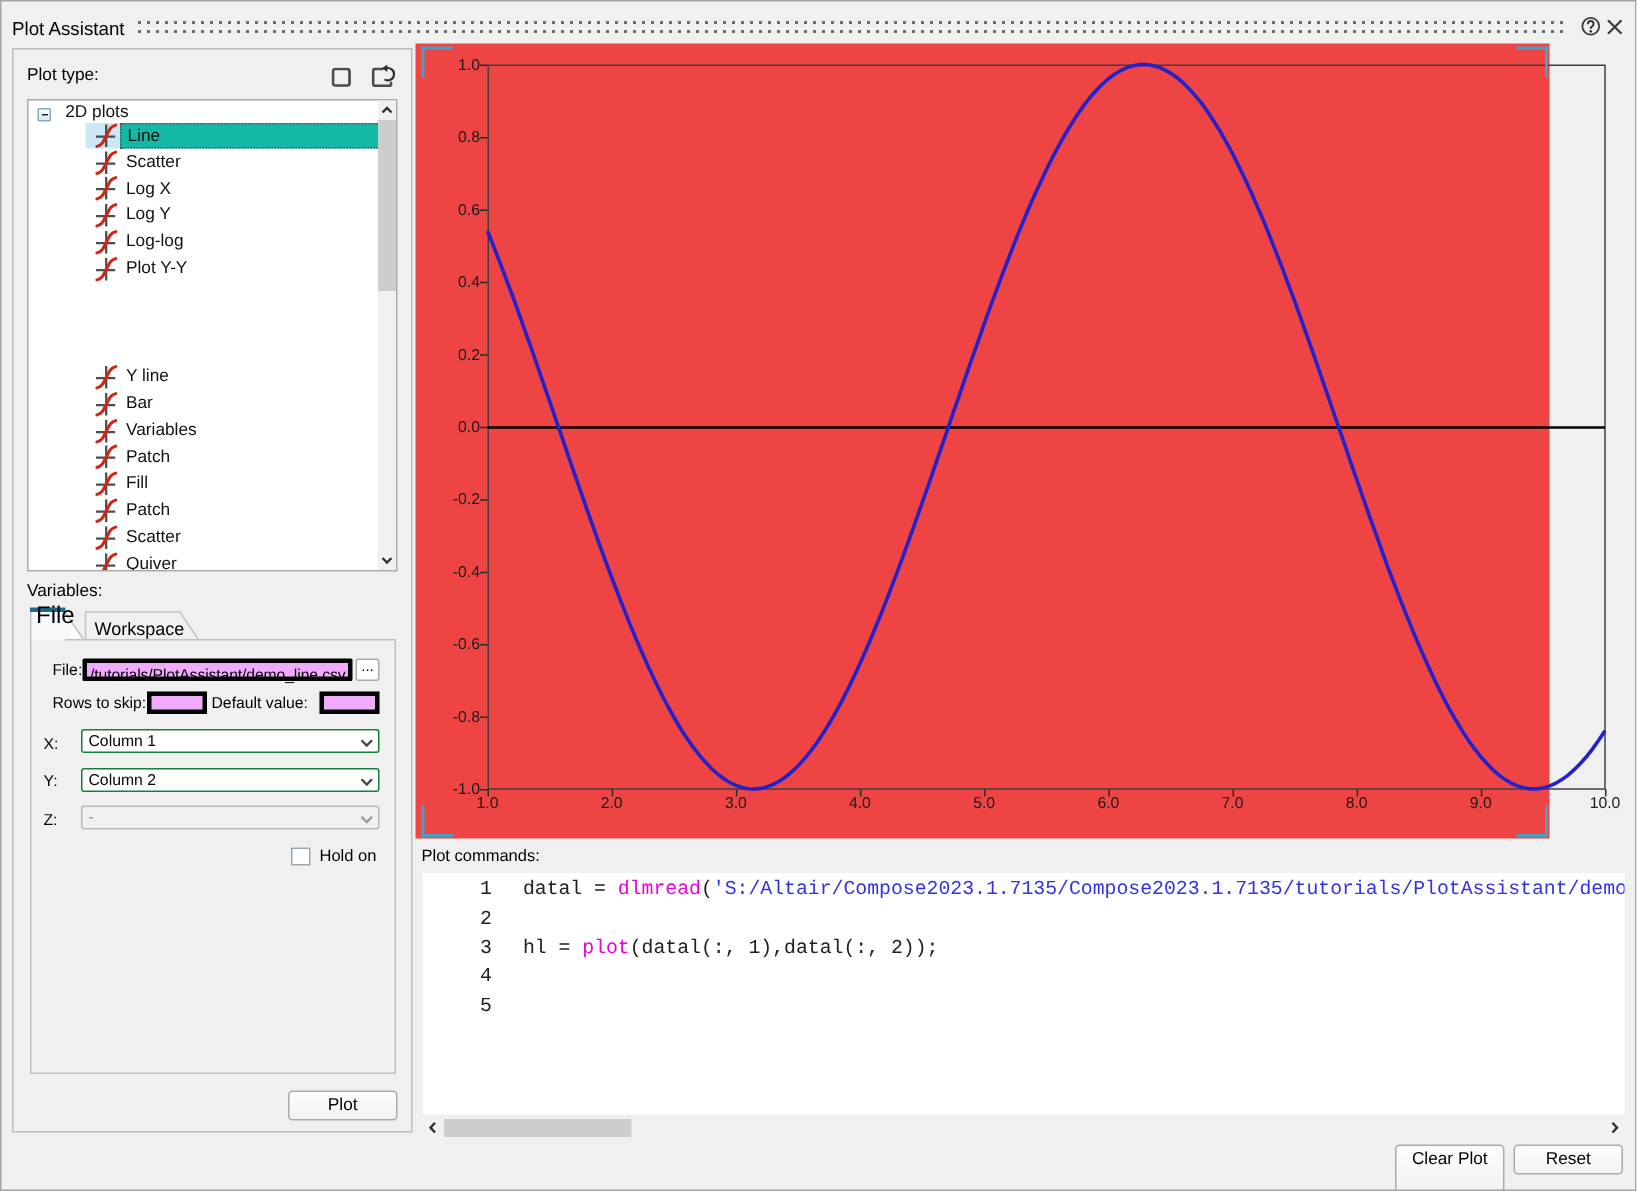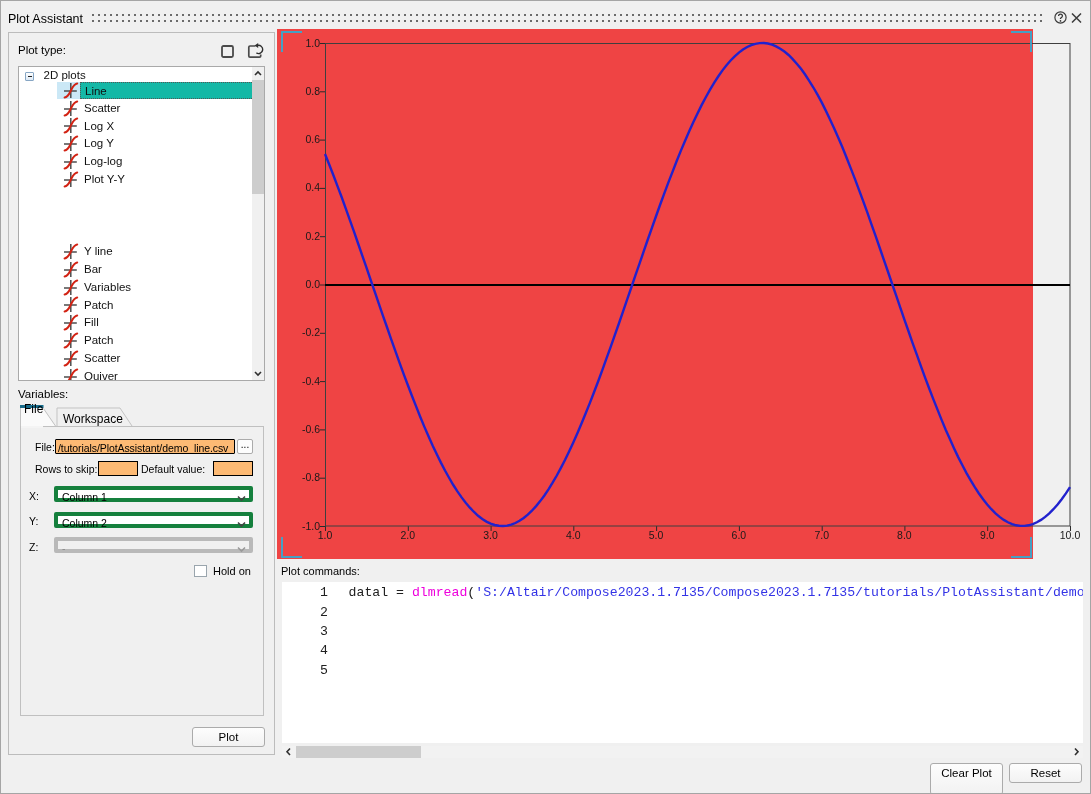--- a/index.html
+++ b/index.html
@@ -23,32 +23,32 @@
 #minus{position:absolute;left:6px;top:3.5px;width:9px;height:9px;border:1px solid #87a6c4;background:linear-gradient(#fff,#dcE9f5);border-radius:1px}
 #minus:before{content:"";position:absolute;left:1.5px;top:3px;width:4px;height:1px;background:#222}
 #lbl2d{position:absolute;left:24.5px;top:1px}
 
 #tsb{position:absolute;right:0;top:0;width:12px;height:313px;background:#f0f0f0}
 .sbarrow{position:absolute;left:0;width:12px;height:13px;background:#f0f0f0;color:#303030;text-align:center}
 #tsb .thumb{position:absolute;left:0;top:13px;width:12px;height:114px;background:#cdcdcd}
 
 #varlbl{position:absolute;left:18px;top:388px;font-size:11.5px}
 #tabsvg{position:absolute;left:20px;top:403px}
-#tabfiletxt{position:absolute;left:24px;top:402px;font-size:12px}
+#tabfiletxt{position:absolute;left:24px;top:402px;font-size:16px}
 #tabwstxt{position:absolute;left:63px;top:411.5px;font-size:12px}
 #pane{position:absolute;left:20px;top:426px;width:244px;height:290px;border:1px solid #c0c0c0;background:#f0f0f0}
 
 .flbl{position:absolute;font-size:10.5px;color:#000}
-.inp{position:absolute;background:#fdba74;border:1px solid #000000;font-size:10.5px;color:#000}
+.inp{position:absolute;background:#f0abfc;border:3px solid #000000;font-size:10.5px;color:#000}
 #fileinp{left:55px;top:439px;width:180px;height:15px;border-radius:1px}
 #fileinp span{position:absolute;left:2px;top:1.5px;white-space:nowrap;letter-spacing:-0.08px}
 #dots3{position:absolute;left:237px;top:439px;width:16px;height:15px;background:#fdfdfd;border:1px solid #ababab;border-radius:2px;font-size:10px;text-align:center;line-height:9px}
 #rowsinp{left:98px;top:461px;width:40px;height:15px}
 #definp{left:213px;top:461px;width:40px;height:15px}
-.combo{position:absolute;left:54px;width:199px;height:16px;background:#fff;border:4px solid #15803d;border-radius:2px;font-size:10.5px}
+.combo{position:absolute;left:54px;width:199px;height:16px;background:#fff;border:1px solid #15803d;border-radius:2px;font-size:10.5px}
 .combo .ctext{position:absolute;left:4px;top:1.2px}
 .combo svg{position:absolute;right:3px;top:5px}
 #comboz{background:#f0f0f0;border-color:#b9b9b9;color:#8a8a8a}
 
 #holdbox{position:absolute;left:194px;top:565px;width:13px;height:12px;background:#fff;border:1px solid #9aa5ad}
 #holdlbl{position:absolute;left:213px;top:565px;font-size:11px}
 
 .btn{position:absolute;background:linear-gradient(#fdfdfd,#f2f2f2);border:1px solid #ababab;border-radius:3px;font-size:11.5px;text-align:center;color:#000}
 #plotbtn{left:192px;top:727px;width:73px;height:20px;line-height:18px}
 
@@ -340,21 +340,21 @@
 </svg>
 <div class="corner" style="left:4px;top:2px;border-left:2px solid #45a0c4;border-top:2px solid #45a0c4"></div>
 <div class="corner" style="right:1px;top:2px;border-right:2px solid #45a0c4;border-top:2px solid #45a0c4"></div>
 <div class="corner" style="left:4px;bottom:1px;border-left:2px solid #45a0c4;border-bottom:2px solid #45a0c4"></div>
 <div class="corner" style="right:1px;bottom:1px;border-right:2px solid #45a0c4;border-bottom:2px solid #45a0c4"></div>
 </div>
 <div id="pclbl">Plot commands:</div>
 <div id="code">
 <span class="ln" style="top:1.2px">1</span><span class="cd" style="top:1.2px">datal = <span class="kw">dlmread</span>(<span class="str">'S:/Altair/Compose2023.1.7135/Compose2023.1.7135/tutorials/PlotAssistant/demo_l</span></span>
 <span class="ln" style="top:20.6px">2</span>
-<span class="ln" style="top:40px">3</span>
+<span class="ln" style="top:40px">3</span><span class="cd" style="top:40px">hl = <span class="kw">plot</span>(datal(:, 1),datal(:, 2));</span>
 <span class="ln" style="top:59.4px">4</span>
 <span class="ln" style="top:78.8px">5</span>
 </div>
 <div id="hsb">
 <div class="harrow" style="left:0">
       <svg width="13" height="11.5">
         <path d="M8 2.5 L5 5.75 L8 9" fill="none" stroke="#303030" stroke-width="1.6"></path>
       </svg>
     </div>
 <div class="thumb"></div>

